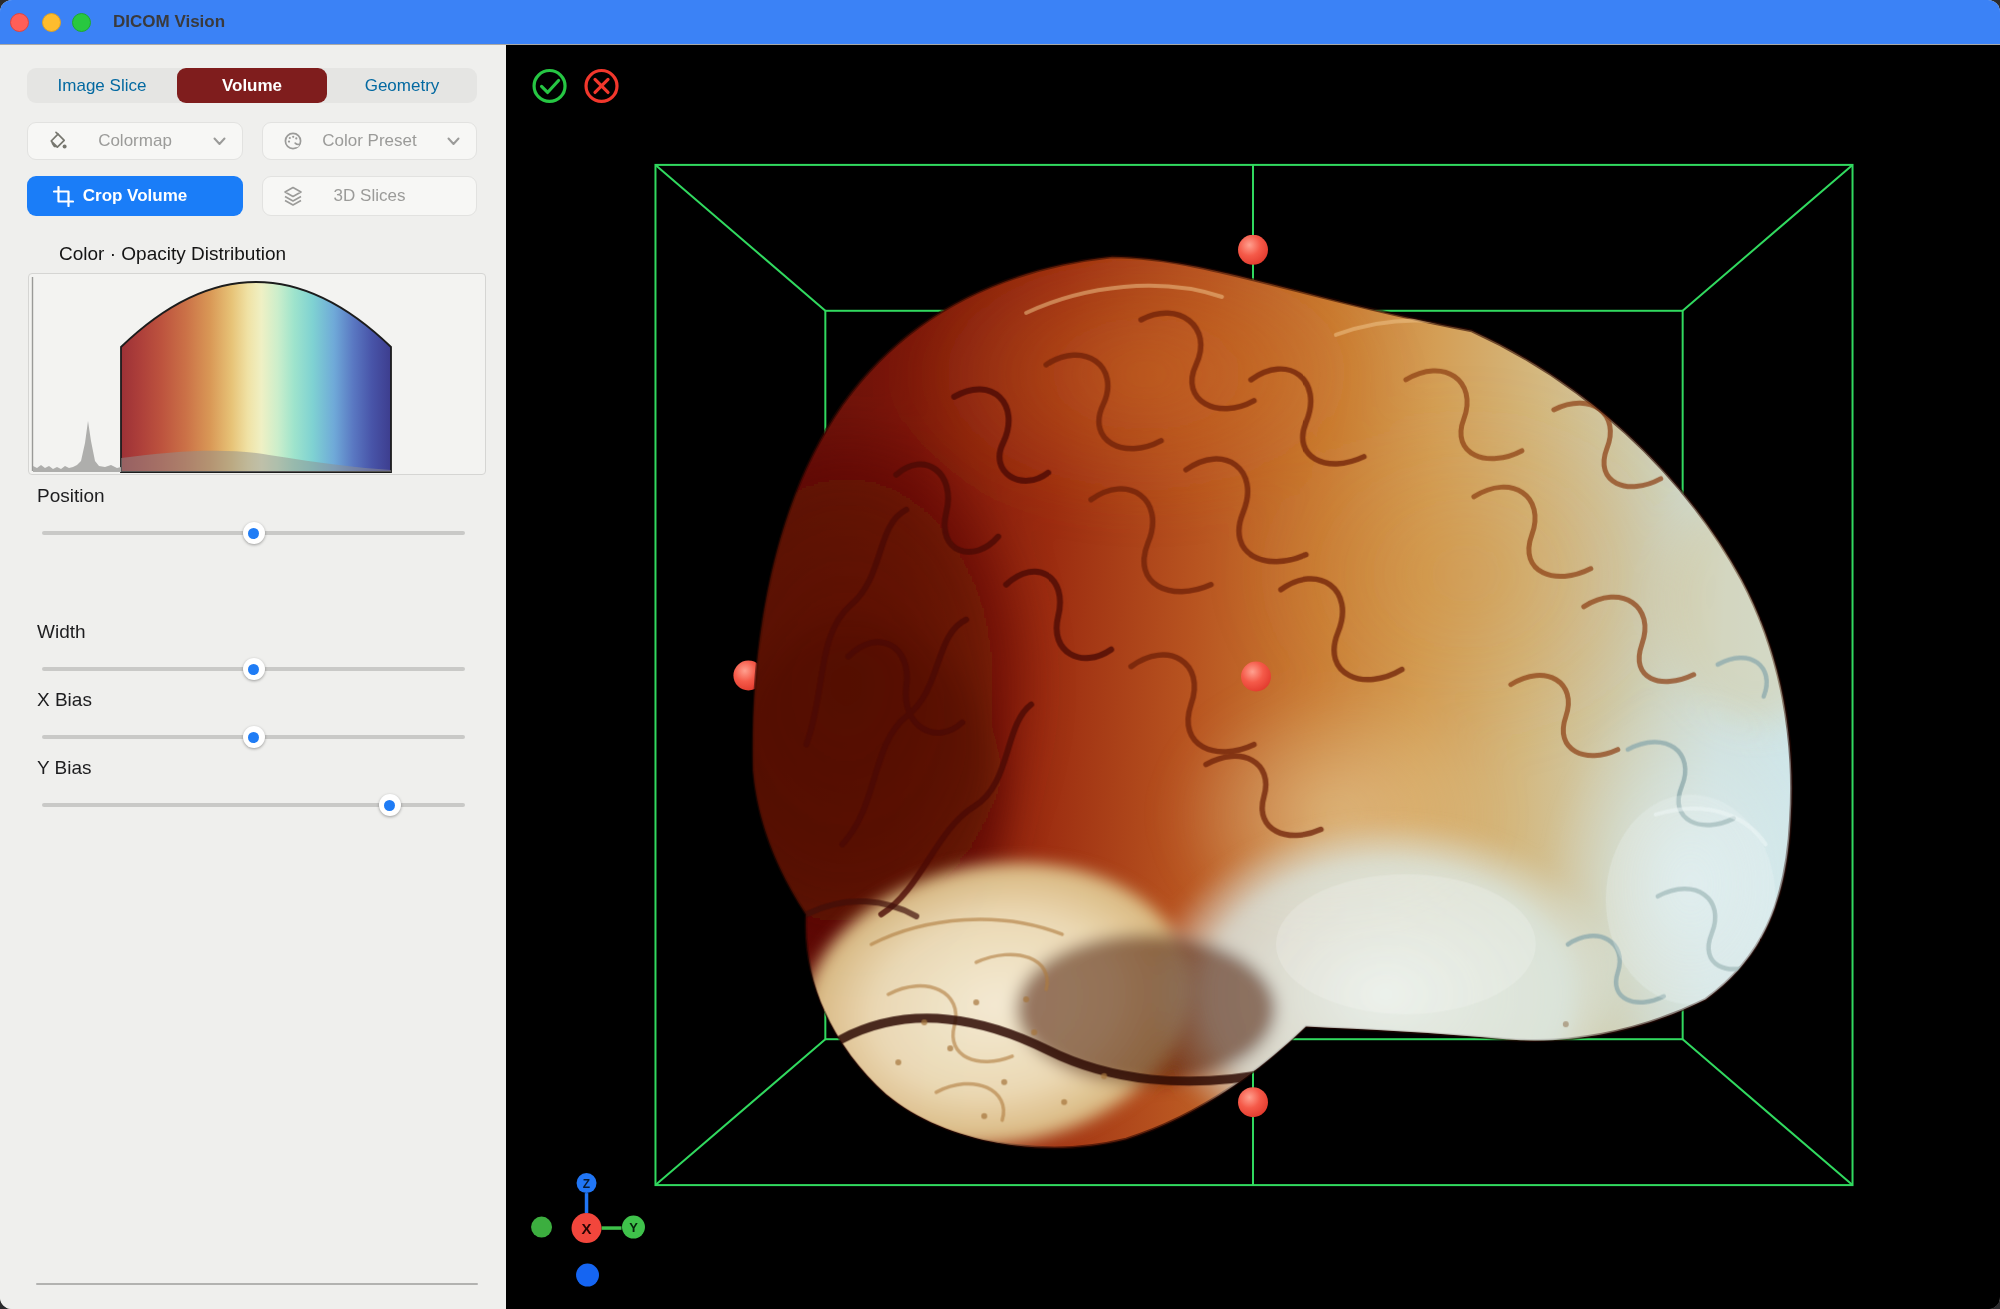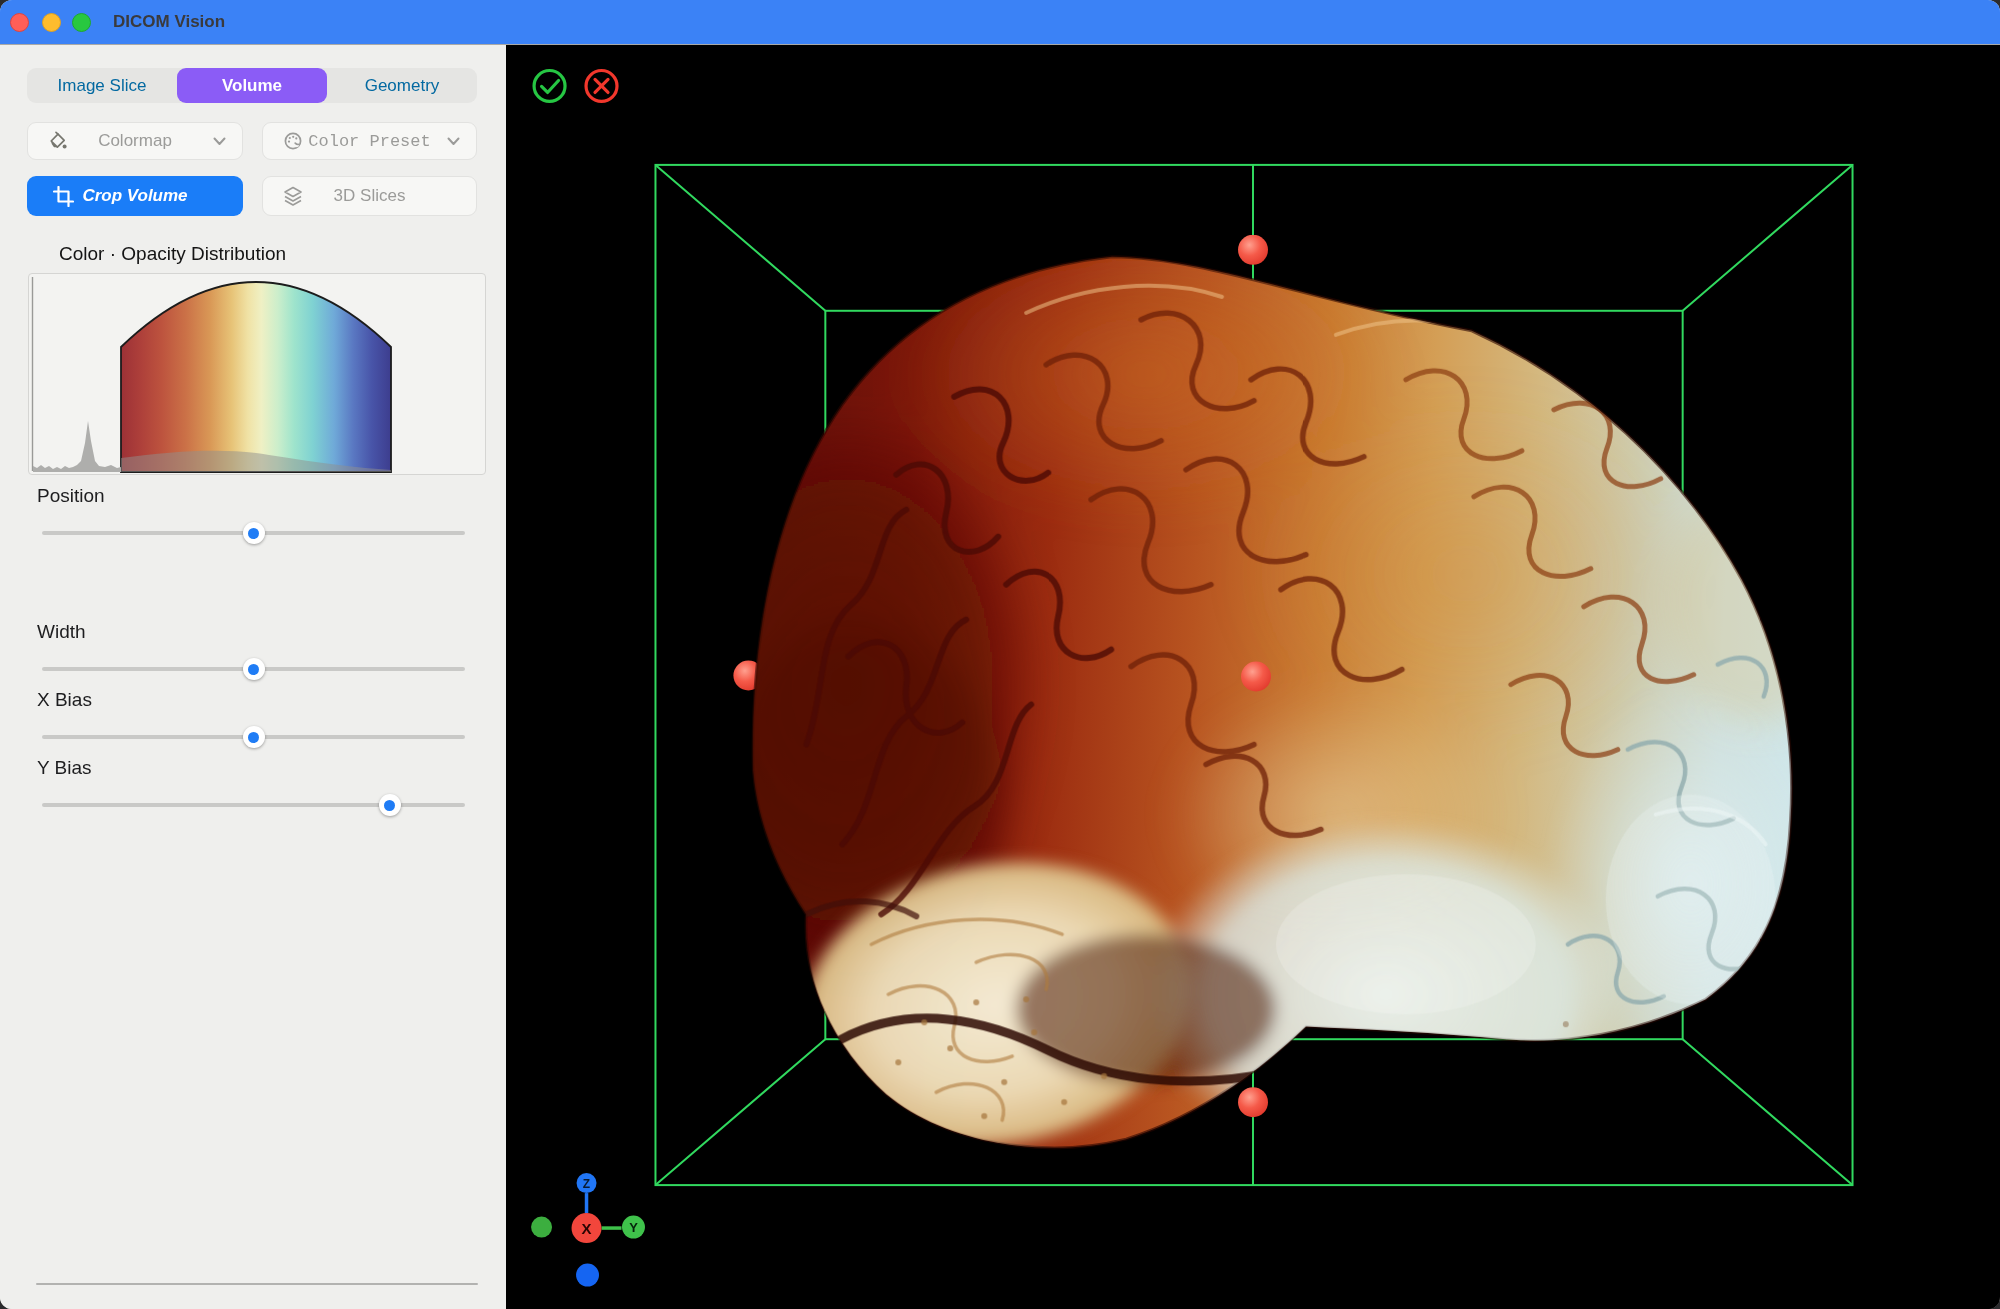--- a/index.html
+++ b/index.html
@@ -11,28 +11,28 @@
   .tl{position:absolute;top:13px;width:17px;height:17px;border-radius:50%;}
   #tl-close{left:10px;background:#ff5f57;border:0.5px solid #e0443e;}
   #tl-min{left:42px;background:#febc2e;border:0.5px solid #dea123;}
   #tl-zoom{left:72px;background:#28c840;border:0.5px solid #1fa82f;}
   #win-title{position:absolute;left:113px;top:0;line-height:44px;font-size:17px;font-weight:700;color:#3a3a3c;}
 
   
   #sidebar{position:absolute;left:0;top:45px;width:506px;height:1264px;background:#efefed;}
   #tabs{position:absolute;left:27px;top:23px;width:450px;height:35px;background:#e5e5e3;border-radius:9px;display:flex;}
   .tab{flex:1;display:flex;align-items:center;justify-content:center;font-size:17px;color:#0369a1;border-radius:9px;cursor:default;}
-  .tab.active{background:#8b5cf6;color:#ffffff;font-weight:700;}
+  .tab.active{background:#7f1d1d;color:#ffffff;font-weight:700;}
 
   .btn{position:absolute;height:38px;border-radius:9px;background:#f7f7f5;border:1.5px solid #e2e2e0;box-sizing:border-box;display:flex;align-items:center;justify-content:center;font-size:17px;color:#9b9b99;}
   .btn svg.lead{position:absolute;left:20px;}
   .btn svg.chev{position:absolute;right:16px;}
   #btn-colormap{left:27px;top:77px;width:216px;}
-  #btn-preset{left:262px;top:77px;width:215px;font-family:Liberation Mono, monospace;}
-  #btn-crop{left:27px;top:131px;width:216px;height:40px;background:#1a7df8;border:none;color:#ffffff;font-weight:600;font-style:italic;}
+  #btn-preset{left:262px;top:77px;width:215px;}
+  #btn-crop{left:27px;top:131px;width:216px;height:40px;background:#1a7df8;border:none;color:#ffffff;font-weight:600;}
   #btn-crop svg.lead{left:26px;}
   #btn-slices{left:262px;top:131px;width:215px;height:40px;}
 
   #dist-title{position:absolute;left:37px;top:198px;font-size:19px;font-weight:500;color:#141414;margin-left:22px;}
   #dist-box{position:absolute;left:28px;top:228px;width:456px;height:200px;background:#f3f3f1;border:1px solid #d5d5d3;border-radius:4px;box-sizing:content-box;}
 
   .slider-row{position:absolute;left:27px;width:450px;height:60px;}
   .slider-label{position:absolute;left:10px;top:0;font-size:19px;font-weight:500;color:#1d1d1f;}
   .slider-track{position:absolute;left:15px;top:46px;width:423px;height:4px;border-radius:2px;background:#c9c9c7;}
   .slider-thumb{position:absolute;top:-9px;left:0;width:22px;height:22px;border-radius:50%;background:#ffffff;box-shadow:0 1px 3px rgba(0,0,0,0.35);}

